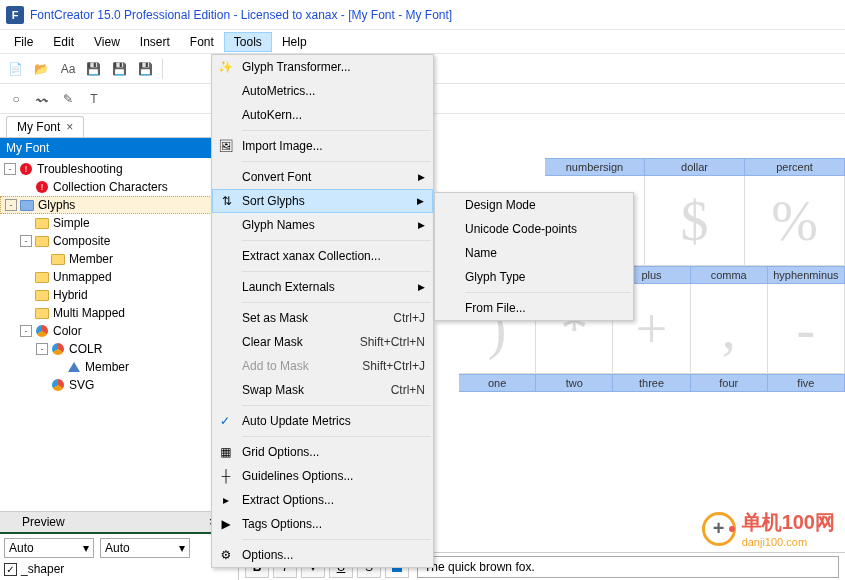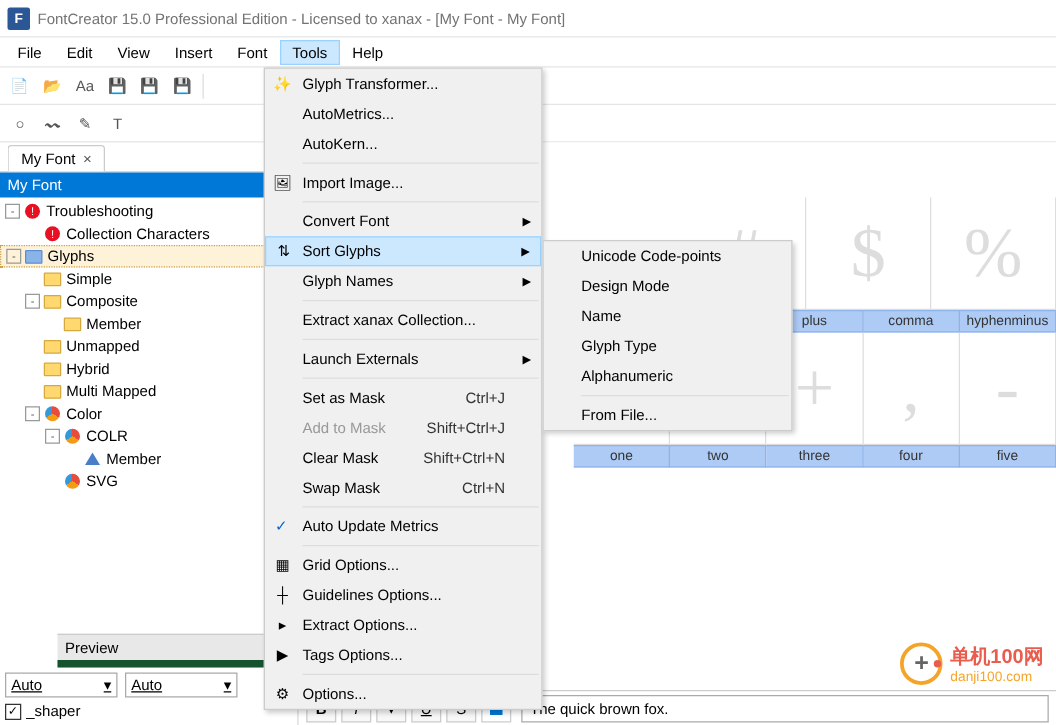--- a/index.html
+++ b/index.html
@@ -1,20 +1,20 @@
 <!DOCTYPE html>
 <html><head>
 <meta charset="utf-8">
 <style>
 * { margin: 0; padding: 0; box-sizing: border-box; font-family: "Segoe UI", Tahoma, sans-serif; font-size: 12px; }
 body { background: #fff; width: 845px; height: 580px; overflow: hidden; position: relative; }
 
 .titlebar { height: 30px; background: #fff; display: flex; align-items: center; padding: 0 6px; border-bottom: 1px solid #e5e5e5; }
 .app-icon { width: 18px; height: 18px; background: #2b5797; border-radius: 2px; margin-right: 6px; display: flex; align-items: center; justify-content: center; color: #fff; font-weight: bold; font-size: 11px; }
-.title { color: #737373; }
+.title { color: #1d4ed8; }
 
 .menubar { height: 24px; display: flex; align-items: center; padding: 0 4px; border-bottom: 1px solid #e5e5e5; }
 .menu-item { padding: 3px 10px; cursor: default; }
 .menu-item.open { background: #cce8ff; border: 1px solid #99d1ff; padding: 2px 9px; }
 
 .toolbar { height: 30px; display: flex; align-items: center; padding: 2px 4px; gap: 2px; border-bottom: 1px solid #e5e5e5; }
 .tb { width: 24px; height: 24px; display: flex; align-items: center; justify-content: center; color: #555; border: 1px solid transparent; }
 .sep { width: 1px; height: 20px; background: #ddd; margin: 0 2px; }
 
 .main { display: flex; height: calc(100% - 114px); position: relative; }
@@ -30,23 +30,23 @@
 .exp { width: 12px; height: 12px; border: 1px solid #999; display: flex; align-items: center; justify-content: center; font-size: 9px; line-height: 1; margin-right: 2px; color: #555; }
 .exp.hidden { visibility: hidden; }
 .ico { width: 16px; height: 14px; margin-right: 3px; display: flex; align-items: center; justify-content: center; }
 .folder { width: 14px; height: 11px; background: #ffd970; border: 1px solid #d6a93e; border-radius: 1px; }
 .folder.blue { background: #8ab4e8; border-color: #5a8fd6; }
 .warn { width: 12px; height: 12px; background: #e81123; border-radius: 50%; color: #fff; font-size: 9px; display: flex; align-items: center; justify-content: center; }
 .pie { width: 12px; height: 12px; border-radius: 50%; background: conic-gradient(#e74c3c 0 120deg, #f39c12 120deg 240deg, #3498db 240deg 360deg); }
 .tri { width: 0; height: 0; border-left: 6px solid transparent; border-right: 6px solid transparent; border-bottom: 10px solid #4a7ec8; }
 .ind1 { padding-left: 20px; } .ind2 { padding-left: 36px; } .ind3 { padding-left: 52px; }
 
-.preview-hdr { background: #e8e8e8; border-top: 1px solid #ccc; border-bottom: 6px solid #14532d; padding: 3px 6px; display: flex; justify-content: space-between; margin-left: 46px; }
+.preview-hdr { background: #e8e8e8; border-top: 1px solid #ccc; border-bottom: 2px solid #14532d; padding: 3px 22px; display: flex; justify-content: space-between; }
 .preview-body { padding: 4px; display: flex; flex-direction: column; gap: 4px; }
-.combo { border: 1px solid #aaa; padding: 2px 4px; background: #fff; display: flex; justify-content: space-between; align-items: center; width: 90px; text-decoration: underline; }
+.combo { border: 1px solid #aaa; padding: 2px 4px; background: #fff; display: flex; justify-content: space-between; align-items: center; width: 90px; }
 .combo-row { display: flex; gap: 6px; }
 .chk-row { display: flex; align-items: center; gap: 4px; }
 .chk { width: 13px; height: 13px; border: 1px solid #333; display: flex; align-items: center; justify-content: center; font-size: 10px; }
 
 .right { flex: 1; position: relative; background: #fff; }
 .glyph-grid { position: absolute; left: 0; right: 0; top: 26px; bottom: 0; }
 .grow { display: flex; height: 18px; }
 .grow .gh { flex: 1; background: #aecbf5; border: 1px solid #8fb3e8; border-left: none; text-align: center; font-size: 11px; color: #333; display: flex; align-items: center; justify-content: center; }
 .glyph-row { display: flex; height: 90px; }
 .glyph-cell { flex: 1; border-right: 1px solid #ddd; border-bottom: 1px solid #ddd; display: flex; align-items: center; justify-content: center; font-size: 56px; color: #ddd; font-family: Georgia, serif; }
@@ -54,31 +54,31 @@
 .bottom-bar { position: absolute; left: 0; right: 0; bottom: 0; height: 28px; border-top: 1px solid #ccc; display: flex; align-items: center; padding: 0 6px; gap: 4px; background: #fff; }
 .bb { width: 24px; height: 22px; border: 1px solid #ccc; display: flex; align-items: center; justify-content: center; background: #f8f8f8; }
 .bb-input { flex: 1; border: 1px solid #aaa; padding: 3px 6px; margin-left: 4px; }
 
 .dropdown { position: absolute; background: #f0f0f0; border: 1px solid #ccc; box-shadow: 2px 2px 4px rgba(0,0,0,0.2); z-index: 100; }
 .dd-main { left: 211px; top: 54px; width: 223px; }
 .dd-sub { left: 434px; top: 192px; width: 200px; }
 .dd-row { display: flex; align-items: center; height: 24px; padding: 0 8px 0 30px; position: relative; }
 .dd-row.hover { background: #cce8ff; border: 1px solid #99d1ff; padding: 0 7px 0 29px; }
 .dd-row .arrow { position: absolute; right: 8px; font-size: 9px; }
-.dd-row .sc { position: absolute; right: 29px; color: #333; }
+.dd-row .sc { position: absolute; right: 8px; color: #333; }
 .dd-row.disabled { color: #999; }
 .dd-sep { height: 1px; background: #ddd; margin: 3px 2px 3px 30px; }
 .dd-ico { position: absolute; left: 6px; width: 16px; height: 16px; display: flex; align-items: center; justify-content: center; }
 .dd-check { position: absolute; left: 8px; color: #0066cc; }
 
 .watermark { position: absolute; right: 10px; bottom: 32px; display: flex; align-items: center; gap: 6px; opacity: 0.9; }
 .wm-circ { width: 34px; height: 34px; border: 3px solid #f39c12; border-radius: 50%; display: flex; align-items: center; justify-content: center; position: relative; }
 .wm-circ::before { content: ""; width: 6px; height: 6px; background: #e74c3c; border-radius: 50%; position: absolute; right: -2px; }
 .wm-plus { font-size: 20px; color: #555; font-weight: bold; }
-.wm-txt { color: #e74c3c; font-size: 16px; font-weight: bold; }
+.wm-txt { color: #e74c3c; font-size: 20px; font-weight: bold; }
 .wm-url { color: #f39c12; font-size: 11px; }
 </style>
 </head>
 <body>
 
 <div class="titlebar">
   <div class="app-icon">F</div>
   <div class="title">FontCreator 15.0 Professional Edition - Licensed to xanax - [My Font - My Font]</div>
 </div>
 
@@ -231,20 +231,25 @@
       <div class="chk-row">
         <div class="chk">✓</div>
         <span>_shaper</span>
       </div>
     </div>
   </div>
 
   <div class="right">
     <div class="glyph-grid" id="glyphgrid">
         <div style="height:18px"></div>
+        <div class="grow" style="margin-left:306px">
+          <div class="gh">numbersign</div>
+          <div class="gh">dollar</div>
+          <div class="gh">percent</div>
+        </div>
         <div class="glyph-row" style="margin-left:306px">
           <div class="glyph-cell">#</div>
           <div class="glyph-cell">$</div>
           <div class="glyph-cell">%</div>
         </div>
         <div class="grow" style="margin-left:220px">
           <div class="gh">parenright</div>
           <div class="gh">asterisk</div>
           <div class="gh">plus</div>
           <div class="gh">comma</div>
@@ -333,29 +338,29 @@
     <div class="dd-sep"></div>
     <div class="dd-row">
       <span>Launch Externals</span>
       <span class="arrow">▶</span>
     </div>
     <div class="dd-sep"></div>
     <div class="dd-row">
       <span>Set as Mask</span>
       <span class="sc">Ctrl+J</span>
     </div>
+    <div class="dd-row">
+      <span>Clear Mask</span>
+      <span class="sc">Shift+Ctrl+N</span>
+    </div>
     <div class="dd-row disabled">
       <span>Add to Mask</span>
       <span class="sc">Shift+Ctrl+J</span>
     </div>
     <div class="dd-row">
-      <span>Clear Mask</span>
-      <span class="sc">Shift+Ctrl+N</span>
-    </div>
-    <div class="dd-row">
       <span>Swap Mask</span>
       <span class="sc">Ctrl+N</span>
     </div>
     <div class="dd-sep"></div>
     <div class="dd-row">
       <span class="dd-check">✓</span>
       <span>Auto Update Metrics</span>
     </div>
     <div class="dd-sep"></div>
     <div class="dd-row">
@@ -374,20 +379,19 @@
       <span class="dd-ico">▶</span>
       <span>Tags Options...</span>
     </div>
     <div class="dd-sep"></div>
     <div class="dd-row">
       <span class="dd-ico">⚙</span>
       <span>Options...</span>
     </div>
   </div>
 <div class="dropdown dd-sub" id="ddsub">
+    <div class="dd-row">Design Mode</div>
     <div class="dd-row">Unicode Code-points</div>
-    <div class="dd-row">Design Mode</div>
     <div class="dd-row">Name</div>
     <div class="dd-row">Glyph Type</div>
-    <div class="dd-row">Alphanumeric</div>
     <div class="dd-sep"></div>
     <div class="dd-row">From File...</div>
   </div>
 
 </body></html>

